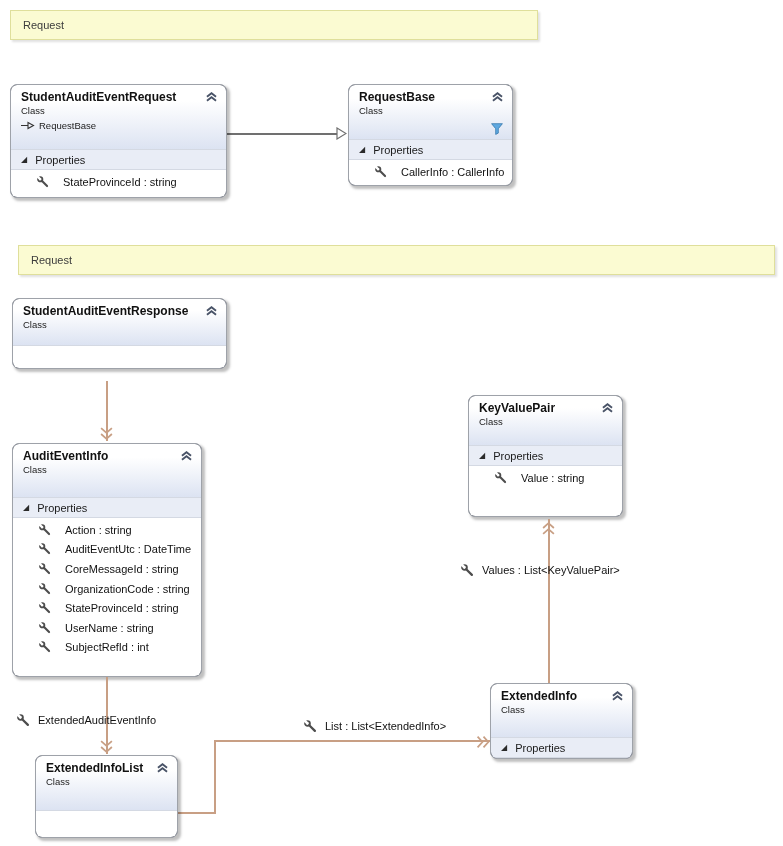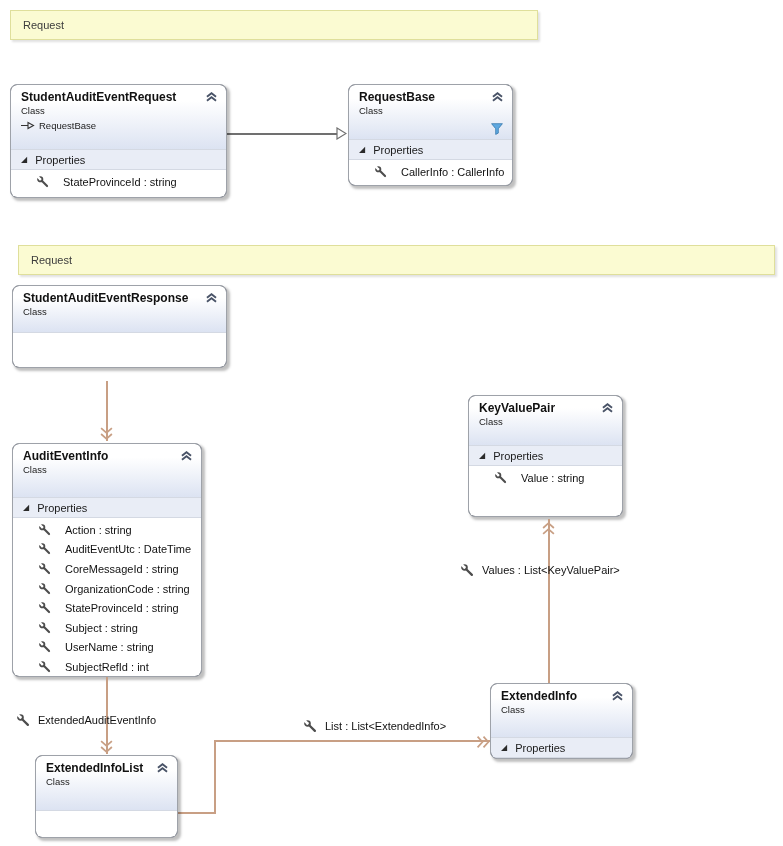--- a/index.html
+++ b/index.html
@@ -136,21 +136,21 @@
     <div class="cls-body">
       <div class="member">
         <svg>
             <use href="#i-wrench"></use>
           </svg>
         <span>CallerInfo : CallerInfo</span>
       </div>
     </div>
   </div>
 
-  <div class="cls" style="left:12px;top:285px;width:215px;height:83px">
+  <div class="cls" style="left:12px;top:298px;width:215px;height:71px">
     <div class="cls-header" style="height:46px">
       <div class="cls-title">StudentAuditEventResponse</div>
       <div class="cls-kind">Class</div>
       <svg class="collapse">
           <use href="#i-collapse"></use>
         </svg>
     </div>
     <div class="cls-body-empty"></div>
   </div>
 
@@ -194,26 +194,20 @@
         <svg>
             <use href="#i-wrench"></use>
           </svg>
         <span>OrganizationCode : string</span>
       </div>
       <div class="member">
         <svg>
             <use href="#i-wrench"></use>
           </svg>
         <span>StateProvinceId : string</span>
-      </div>
-      <div class="member">
-        <svg>
-            <use href="#i-wrench"></use>
-          </svg>
-        <span>Subject : string</span>
       </div>
       <div class="member">
         <svg>
             <use href="#i-wrench"></use>
           </svg>
         <span>UserName : string</span>
       </div>
       <div class="member">
         <svg>
             <use href="#i-wrench"></use>

